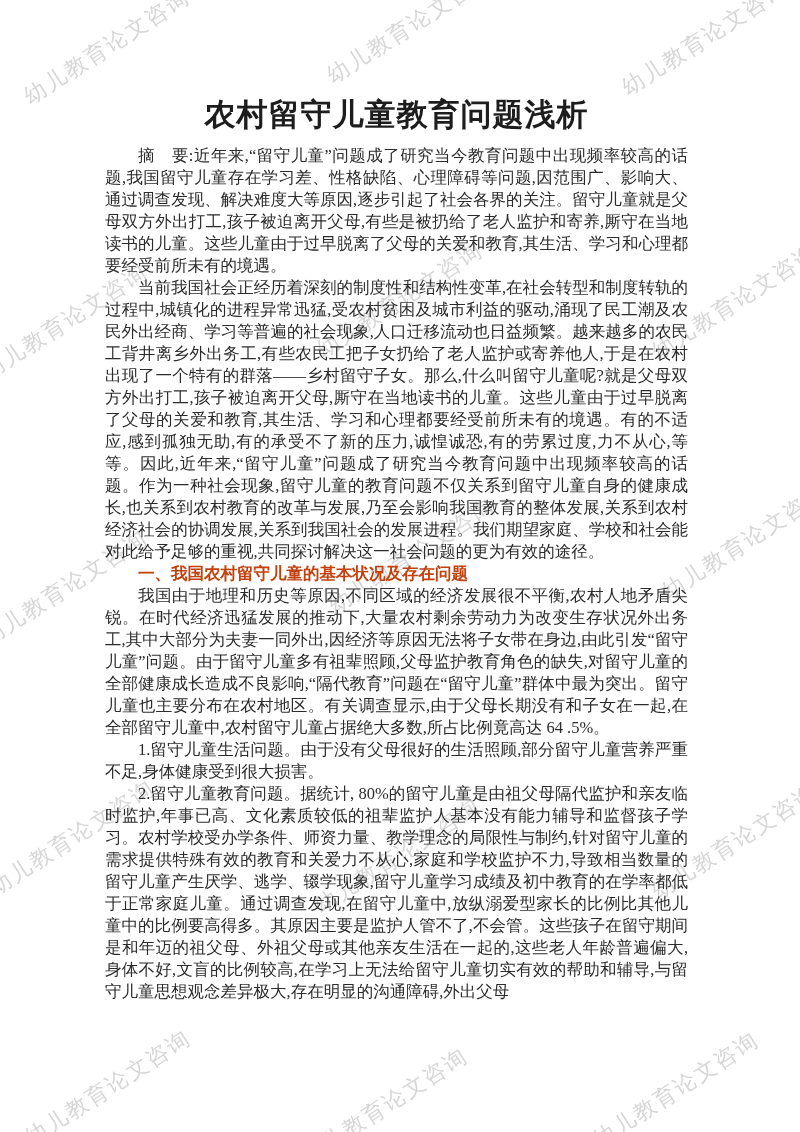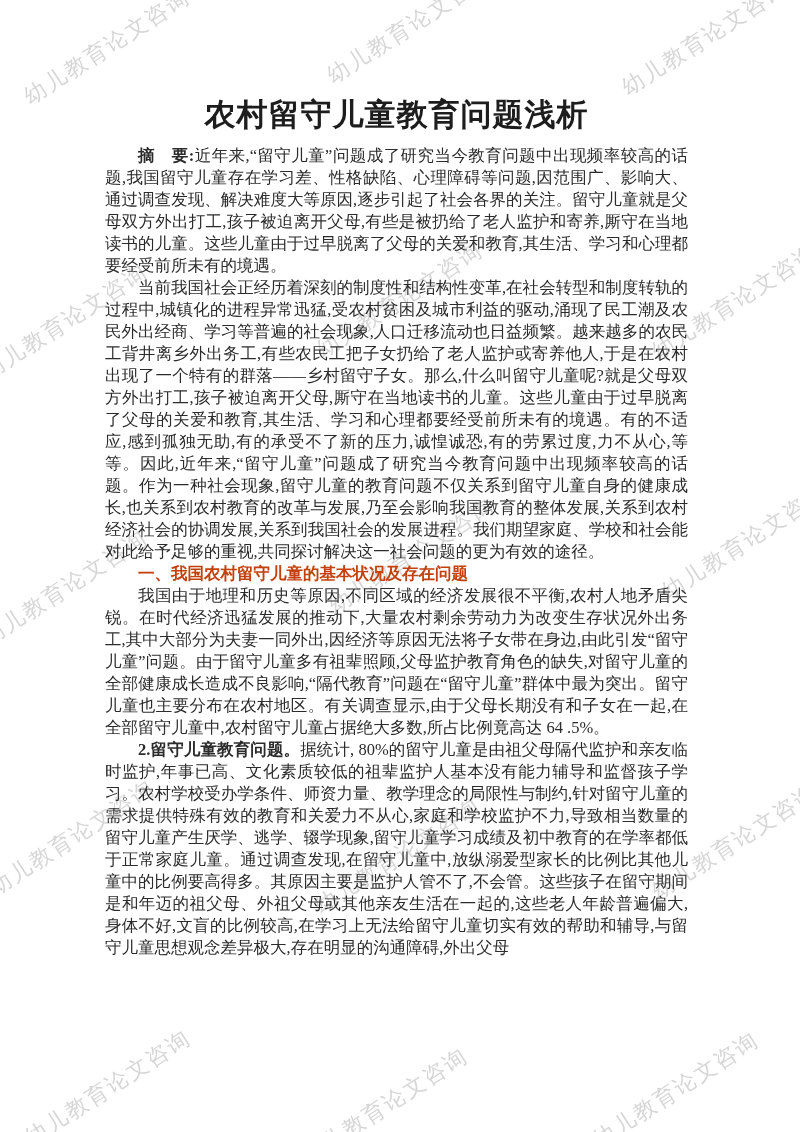--- a/index.html
+++ b/index.html
@@ -48,21 +48,21 @@
   }
   .para {
     margin: 0;
     font-size: 16.5px;
     line-height: 22px;
     text-align: justify;
     text-indent: 33px;
     word-break: break-all;
   }
   .para .lead {
-    font-weight: bold;
+    font-weight: normal;
   }
   .heading {
     font-weight: bold;
     color: #c2410c;
   }
 </style>
 </head>
 <body>
 
 <div class="page">
@@ -91,17 +91,18 @@
 
     <p class="para"><span class="lead">摘　要:</span><span>近年来,“留守儿童”问题成了研究当今教育问题中出现频率较高的话题,我国留守儿童存在学习差、性格缺陷、心理障碍等问题,因范围广、影响大、通过调查发现、解决难度大等原因,逐步引起了社会各界的关注。留守儿童就是父母双方外出打工,孩子被迫离开父母,有些是被扔给了老人监护和寄养,厮守在当地读书的儿童。这些儿童由于过早脱离了父母的关爱和教育,其生活、学习和心理都要经受前所未有的境遇。</span></p>
 
 
     <p class="para">当前我国社会正经历着深刻的制度性和结构性变革,在社会转型和制度转轨的过程中,城镇化的进程异常迅猛,受农村贫困及城市利益的驱动,涌现了民工潮及农民外出经商、学习等普遍的社会现象,人口迁移流动也日益频繁。越来越多的农民工背井离乡外出务工,有些农民工把子女扔给了老人监护或寄养他人,于是在农村出现了一个特有的群落——乡村留守子女。那么,什么叫留守儿童呢?就是父母双方外出打工,孩子被迫离开父母,厮守在当地读书的儿童。这些儿童由于过早脱离了父母的关爱和教育,其生活、学习和心理都要经受前所未有的境遇。有的不适应,感到孤独无助,有的承受不了新的压力,诚惶诚恐,有的劳累过度,力不从心,等等。因此,近年来,“留守儿童”问题成了研究当今教育问题中出现频率较高的话题。作为一种社会现象,留守儿童的教育问题不仅关系到留守儿童自身的健康成长,也关系到农村教育的改革与发展,乃至会影响我国教育的整体发展,关系到农村经济社会的协调发展,关系到我国社会的发展进程。我们期望家庭、学校和社会能对此给予足够的重视,共同探讨解决这一社会问题的更为有效的途径。</p>
 
     <p class="para heading">一、我国农村留守儿童的基本状况及存在问题</p>
 
     <p class="para">我国由于地理和历史等原因,不同区域的经济发展很不平衡,农村人地矛盾尖锐。在时代经济迅猛发展的推动下,大量农村剩余劳动力为改变生存状况外出务工,其中大部分为夫妻一同外出,因经济等原因无法将子女带在身边,由此引发“留守儿童”问题。由于留守儿童多有祖辈照顾,父母监护教育角色的缺失,对留守儿童的全部健康成长造成不良影响,“隔代教育”问题在“留守儿童”群体中最为突出。留守儿童也主要分布在农村地区。有关调查显示,由于父母长期没有和子女在一起,在全部留守儿童中,农村留守儿童占据绝大多数,所占比例竟高达 64 .5%。</p>
 
+    <p class="para"><span class="lead">1.留守儿童生活问题。</span><span>由于没有父母很好的生活照顾,部分留守儿童营养严重不足,身体健康受到很大损害。</span></p>
 
     <p class="para"><span class="lead">2.留守儿童教育问题。</span><span>据统计, 80%的留守儿童是由祖父母隔代监护和亲友临时监护,年事已高、文化素质较低的祖辈监护人基本没有能力辅导和监督孩子学习。农村学校受办学条件、师资力量、教学理念的局限性与制约,针对留守儿童的需求提供特殊有效的教育和关爱力不从心,家庭和学校监护不力,导致相当数量的留守儿童产生厌学、逃学、辍学现象,留守儿童学习成绩及初中教育的在学率都低于正常家庭儿童。通过调查发现,在留守儿童中,放纵溺爱型家长的比例比其他儿童中的比例要高得多。其原因主要是监护人管不了,不会管。这些孩子在留守期间是和年迈的祖父母、外祖父母或其他亲友生活在一起的,这些老人年龄普遍偏大,身体不好,文盲的比例较高,在学习上无法给留守儿童切实有效的帮助和辅导,与留守儿童思想观念差异极大,存在明显的沟通障碍,外出父母</span></p>
 
   </div>
 </div>
 
 </body></html>

